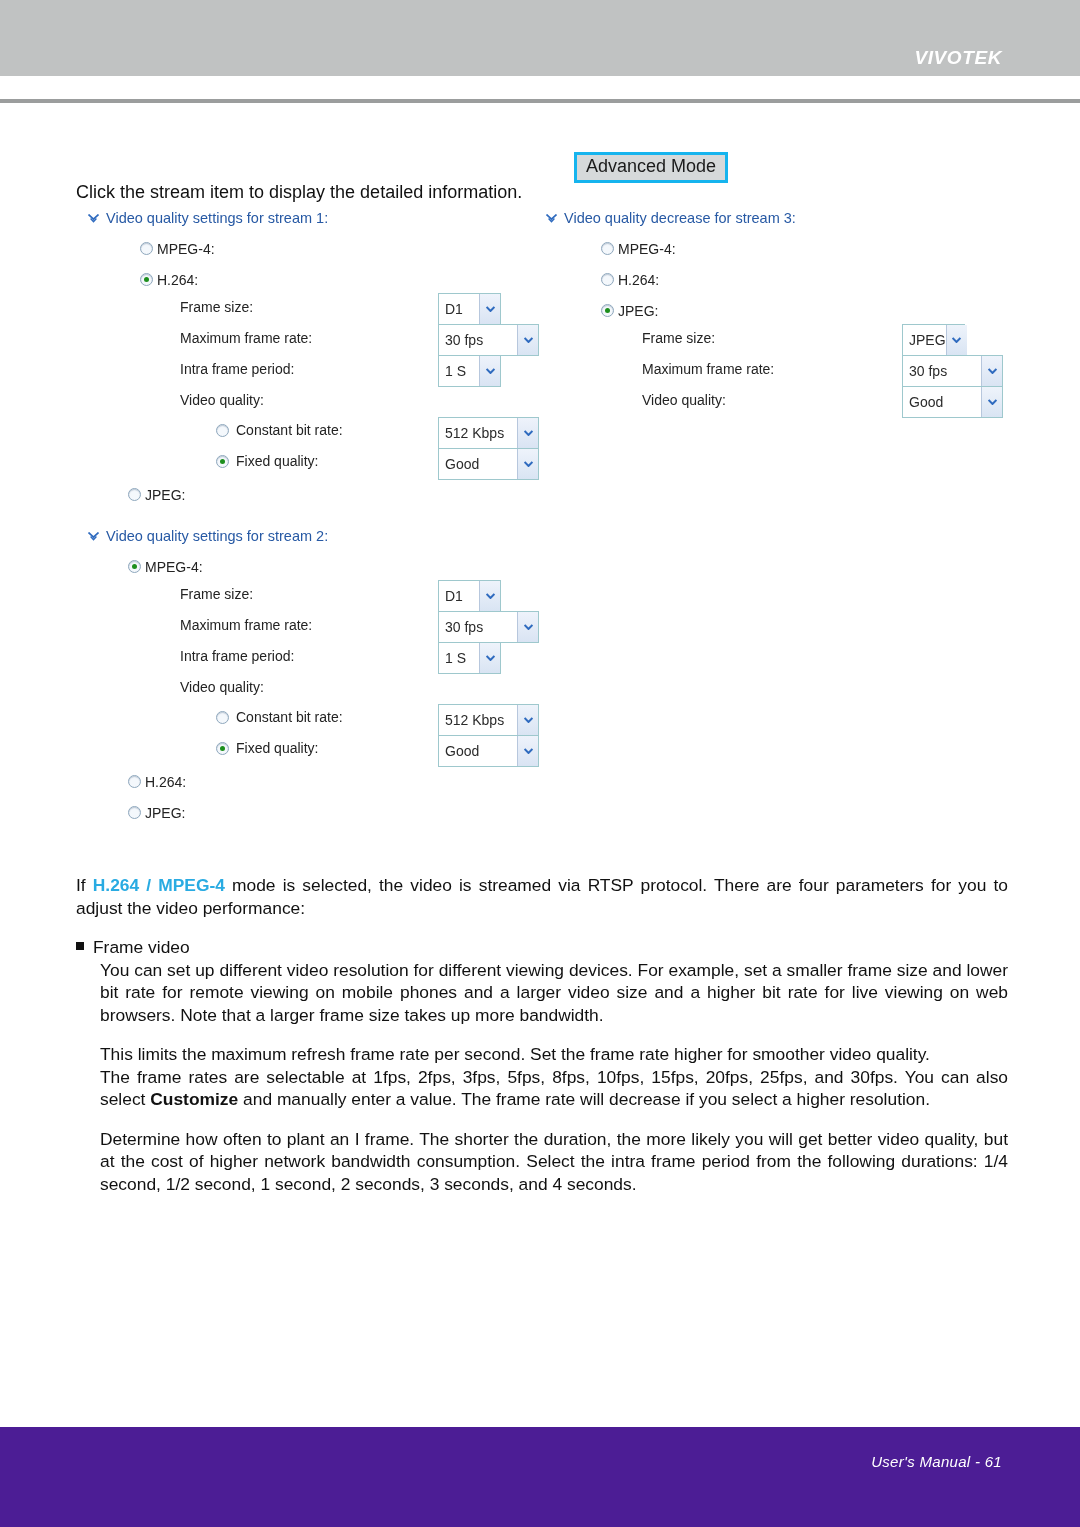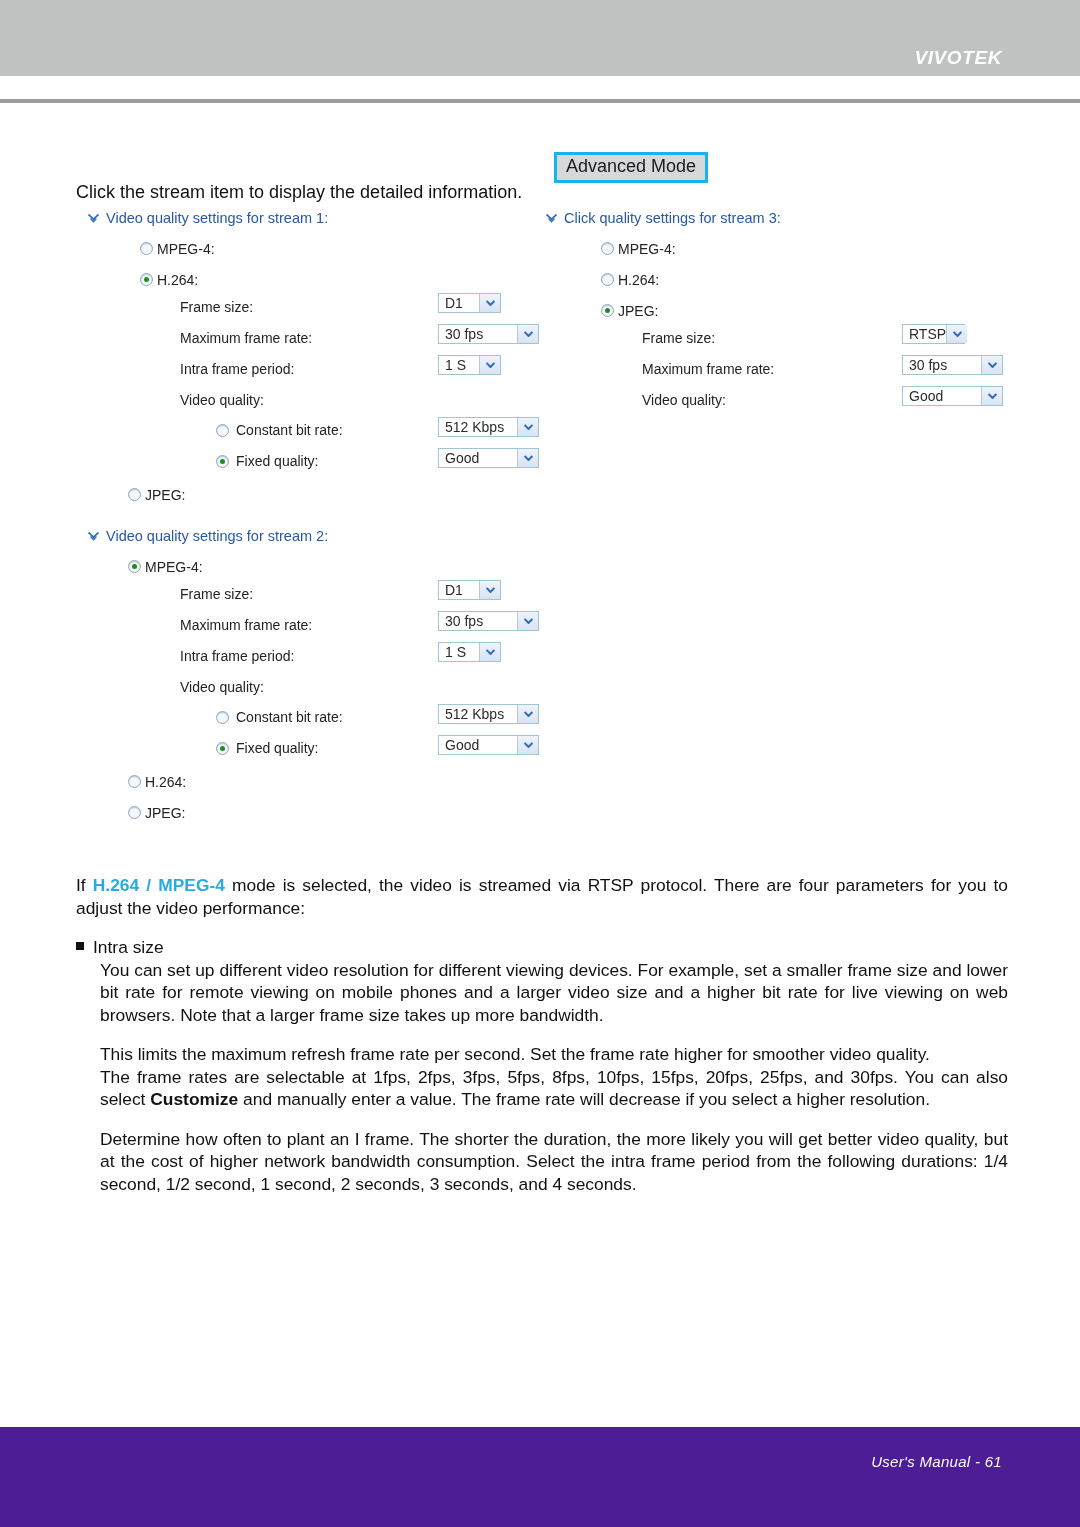--- a/index.html
+++ b/index.html
@@ -63,21 +63,21 @@
   .section-link {
     position: absolute;
     left: 0; top: 2px;
     color: #29abe2;
     font-size: 19px;
     text-decoration: underline;
     white-space: nowrap;
   }
   .advanced-mode-btn {
     position: absolute;
-    left: 478px; top: -2px;
+    left: 498px; top: -2px;
     background: #d6d9da;
     border: 3px solid #16b4ee;
     color: #1b1b1b;
     font-size: 18px;
     padding: 1px 9px 3px 9px;
     white-space: nowrap;
     line-height: 1.15;
   }
   .subtitle {
     position: absolute;
@@ -166,21 +166,21 @@
     left: 0; top: 5px;
     display: flex;
     align-items: center;
     gap: 7px;
   }
 
   
   .dd {
     position: absolute;
     top: 0;
-    height: 20px;
+    height: 32px;
     background: #ffffff;
     border: 1px solid #9ec8cd;
     display: flex;
     align-items: stretch;
     font-size: 14px;
     color: #2b2b2b;
   }
   .dd .val {
     flex: 1 1 auto;
     display: flex;
@@ -456,42 +456,42 @@
     </div>
   </div>
 
   <div class="stream-col col-right">
     <div>
       <div class="stream-head">
         <svg class="dbl-chev" viewBox="0 0 11 9">
           <path d="M0.5 0.5 L5.5 5.2 L10.5 0.5" fill="none" stroke="#2f6bbf" stroke-width="1.7"></path>
           <path d="M2.6 4.6 L5.5 7.6 L8.4 4.6" fill="none" stroke="#2f6bbf" stroke-width="1.5"></path>
         </svg>
-        <span>Click quality settings for stream 3:</span>
+        <span>Video quality decrease for stream 3:</span>
       </div>
 
       <div class="stream-body">
         <div class="codec-row" style="margin-left:55px;">
           <span class="radio"></span>
           <span>MPEG-4:</span>
         </div>
         <div class="codec-row" style="margin-left:55px;margin-top:8px;">
           <span class="radio"></span>
           <span>H.264:</span>
         </div>
         <div class="codec-row" style="margin-left:55px;margin-top:8px;">
           <span class="radio checked"></span>
           <span>JPEG:</span>
         </div>
 
         <div class="fields">
           <div class="field-row">
             <span class="field-label">Frame size:</span>
             <span class="dd w-sm pos-a">
-              <span class="val">RTSP</span>
+              <span class="val">JPEG</span>
               <span class="btn">
                 <svg width="9" height="6" viewBox="0 0 9 6">
                     <path d="M0.6 1 L4.5 5 L8.4 1" fill="none" stroke="#2f6bbf" stroke-width="2"></path>
                   </svg>
               </span>
             </span>
           </div>
           <div class="field-row">
             <span class="field-label">Maximum frame rate:</span>
             <span class="dd w-md pos-b">
@@ -521,21 +521,21 @@
 </div>
 
 <div class="body-copy">
 
 
   <p class="para just"><span>If </span><span class="hl">H.264 / MPEG-4</span><span> mode is selected, the video is streamed via RTSP protocol. There are four parameters for you to adjust the video performance:</span></p>
 
   <div class="bullet-block">
     <div class="bullet-head">
       <span class="sq"></span>
-      <span>Intra size</span>
+      <span>Frame video</span>
     </div>
     <div class="bullet-text">You can set up different video resolution for different viewing devices. For example, set a smaller frame size and lower bit rate for remote viewing on mobile phones and a larger video size and a higher bit rate for live viewing on web browsers. Note that a larger frame size takes up more bandwidth.</div>
   </div>
 
   <div class="bullet-block">
     <div class="bullet-text">This limits the maximum refresh frame rate per second. Set the frame rate higher for smoother video quality.</div>
     <div class="bullet-text"><span>The frame rates are selectable at 1fps, 2fps, 3fps, 5fps, 8fps, 10fps, 15fps, 20fps, 25fps, and 30fps. You can also select </span><span class="bold">Customize</span><span> and manually enter a value. The frame rate will decrease if you select a higher resolution.</span></div>
   </div>
 
   <div class="bullet-block">

